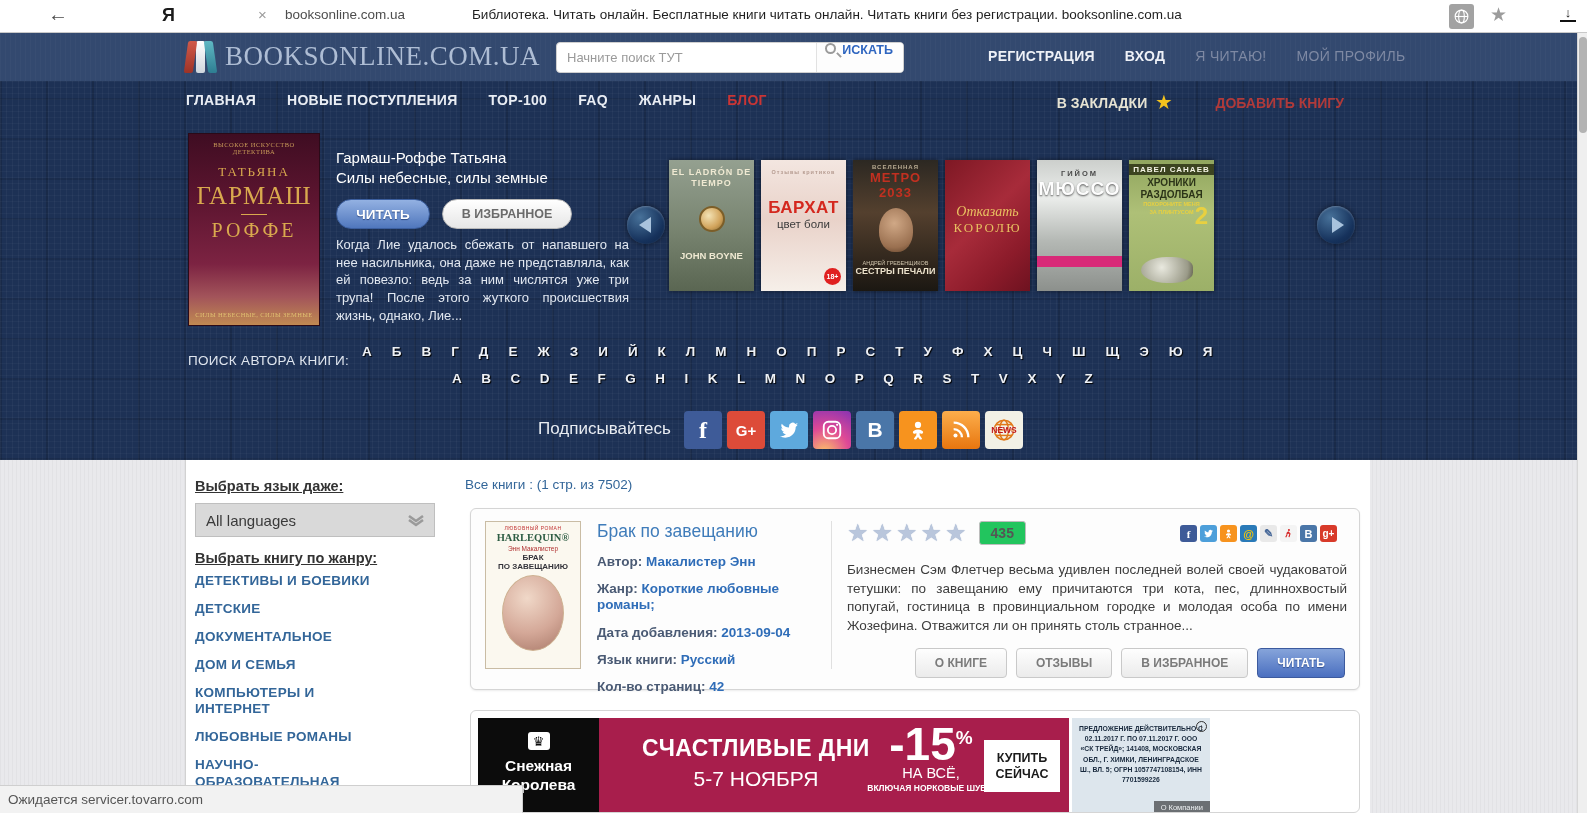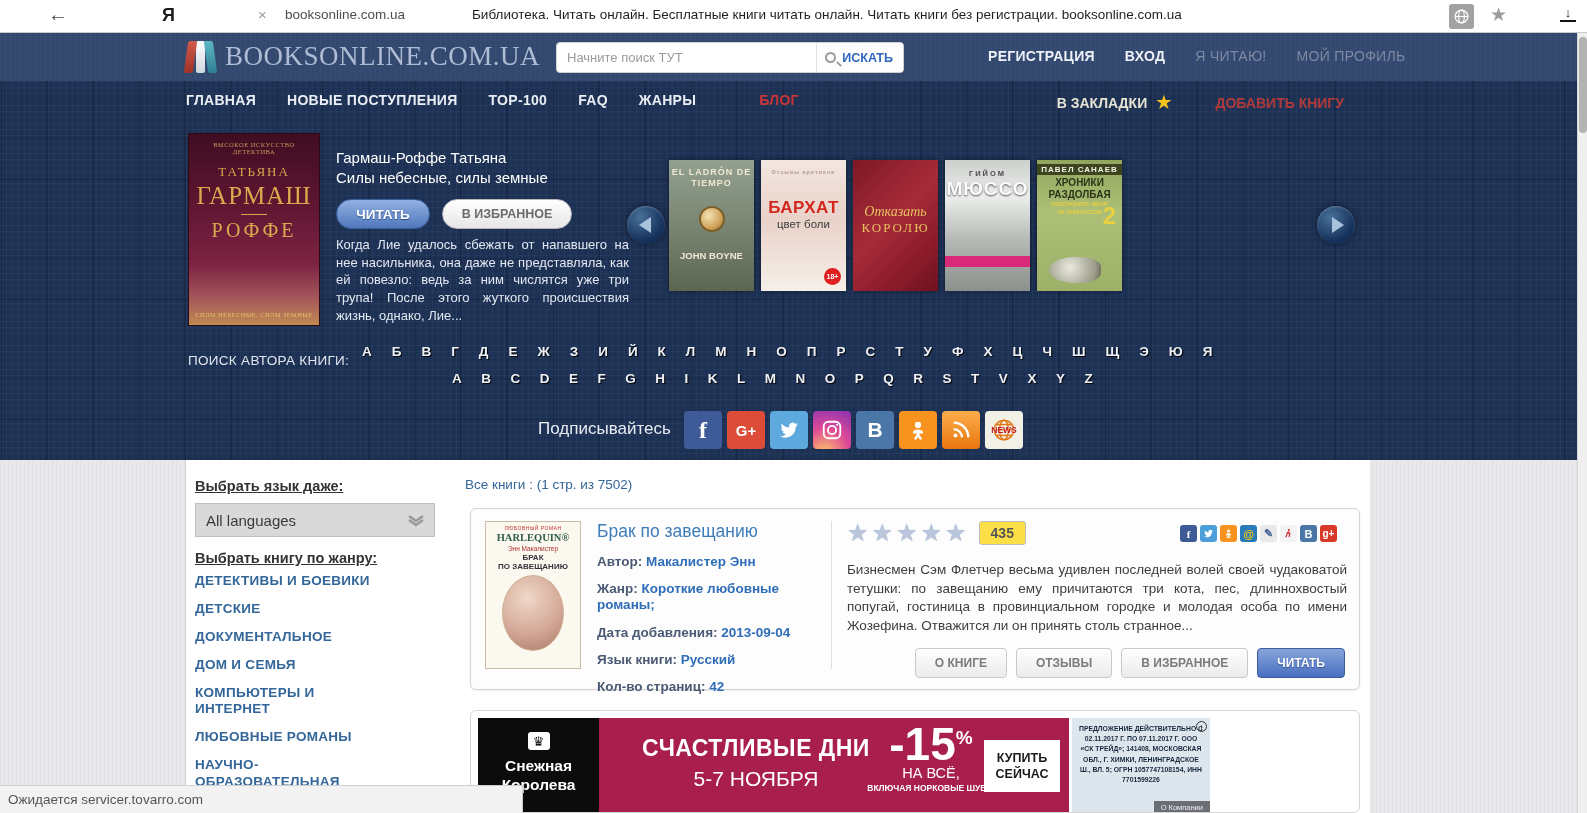--- a/index.html
+++ b/index.html
@@ -34,40 +34,40 @@
   .logo-books i { display:block; width:9px; height:32px; border-radius:2px; margin-right:1px; }
   .lb1 { background:linear-gradient(#d05a4a,#9e3326); transform:skewX(-8deg); }
   .lb2 { background:linear-gradient(#ffffff,#cfd6dd); height:34px; }
   .lb3 { background:linear-gradient(#5fb8c4,#2e7e92); transform:skewX(8deg); }
   .logo-text { font-family:"Liberation Serif", serif; font-size:27px; color:#aebdd4; letter-spacing:.5px; }
   #search-box { position:absolute; left:556px; top:9px; width:348px; height:31px; background:#fff;
     border:1px solid #cfcfcf; border-radius:4px; display:flex; align-items:center; overflow:hidden; }
   #search-input { flex:1; border:none; outline:none; font-size:13px; color:#333; padding:0 10px;
     font-family:"Liberation Sans", sans-serif; }
   #search-input::placeholder { color:#9a9a9a; }
-  #search-btn { display:flex; align-items:center; gap:6px; padding:0 10px 0 8px; height:100%;
+  #search-btn { display:flex; gap:6px; padding:0 10px 0 8px; height:100%;
     border-left:1px solid #e2e2e2; background:#fdfdfd; cursor:pointer; }
   .lens { width:11px; height:11px; border:2px solid #9a9a9a; border-radius:50%; position:relative; }
   .lens::after { content:""; position:absolute; left:9px; top:9px; width:6px; height:2px;
     background:#9a9a9a; transform:rotate(45deg); }
   #search-btn span { font-size:12.5px; font-weight:bold; color:#2f66c0; }
   #account-links { position:absolute; left:988px; top:15px; display:flex; gap:30px; white-space:nowrap; }
   #account-links .al-strong { font-size:14px; font-weight:bold; color:#eef1f7; letter-spacing:.3px; }
   #account-links .al-muted { font-size:14px; color:#7e89a3; letter-spacing:.3px; }
 
   
   #hero { position:absolute; left:0; top:81px; width:1577px; height:379px; background-color:#1d3155;
     background-image:
       repeating-linear-gradient(90deg, rgba(255,255,255,.035) 0 1px, transparent 1px 6px),
       repeating-linear-gradient(0deg, rgba(255,255,255,.028) 0 1px, transparent 1px 6px),
       repeating-linear-gradient(90deg, rgba(0,0,0,.14) 0 2px, transparent 2px 46px),
       repeating-linear-gradient(0deg, rgba(0,0,0,.10) 0 2px, transparent 2px 40px); }
   #main-nav { position:absolute; left:186px; top:11px; display:flex; gap:31px; }
   #main-nav a { font-size:14px; font-weight:bold; color:#e9edf4; letter-spacing:.3px; text-decoration:none; cursor:pointer; }
-  #main-nav a.accent { color:#c93535;margin-left:32px; }
+  #main-nav a.accent { color:#c93535; }
   #nav-right { position:absolute; right:233px; top:11px; display:flex; gap:44px; align-items:center; }
   .bookmarks { font-size:14px; font-weight:bold; color:#e6e3d3; display:flex; gap:9px; align-items:center; cursor:pointer; }
   .bm-star { color:#f2c21d; font-size:17px; }
   .add-book { font-size:14px; font-weight:bold; color:#b03a3a; cursor:pointer; }
 
   
   #feat-cover { position:absolute; left:188px; top:52px; width:132px; height:193px;
     background:linear-gradient(#3f0d22 0%, #5d1530 35%, #7c2342 68%, #a2535a 85%, #c08a52 100%);
     border:1px solid #2a0a18; display:flex; flex-direction:column; align-items:center; text-align:center;
     font-family:"Liberation Serif", serif; color:#d9a94e; padding:7px 4px; cursor:pointer; }
@@ -200,21 +200,21 @@
   #bk-details { position:absolute; left:126px; top:12px; width:232px; display:flex; flex-direction:column; gap:9px; }
   #bk-title { font-size:17.5px; color:#3f7cba; margin-bottom:3px; cursor:pointer; }
   .field-row { font-size:13.5px; line-height:1.2; }
   .f-label { font-weight:bold; color:#4a5a74; }
   .f-value { font-weight:bold; color:#2f6db8; cursor:pointer; }
   #bk-vsep { position:absolute; left:360px; top:12px; height:148px; border-left:1px solid #e0e0e0; }
   #bk-right { position:absolute; left:376px; top:12px; width:500px; }
   #stars { display:flex; align-items:center; gap:3px; }
   .star { font-size:24px; color:#b9c6dc; text-shadow:0 0 1px #8fa3c4; line-height:24px; }
   .star::before { content:"★"; }
-  #rate-count { margin-left:9px; background:#fde047; border:1px solid #bdbdbd; border-radius:3px;
+  #rate-count { margin-left:9px; background:#22c55e; border:1px solid #bdbdbd; border-radius:3px;
     padding:3px 11px; font-size:14px; font-weight:bold; color:#555; }
   #share-row { position:absolute; right:10px; top:4px; display:flex; gap:3px; }
   .si { width:17px; height:17px; border-radius:3px; display:flex; align-items:center; justify-content:center;
     color:#fff; font-size:11px; font-weight:bold; cursor:pointer; }
   .si-fb { background:#3e5b98; } .si-fb::before { content:"f"; font-family:"Liberation Serif",serif; }
   .si-tw { background:#4d9fda; }
   .si-ok { background:#f7931e; }
   .si-mail { background:#2a7ab8; } .si-mail::before { content:"@"; color:#ffc800; font-size:11px; }
   .si-lj { background:#e9e9e9; } .si-lj::before { content:"✎"; color:#4a6a9a; }
   .si-li { background:#f4f4f4; }
@@ -355,20 +355,27 @@
     <div class="cov c2">
       <span class="t-top">EL LADRÓN DE TIEMPO</span>
       <span class="watch"></span>
       <span class="t-bot">JOHN BOYNE</span>
     </div>
     <div class="cov c3">
       <span class="t-top">Отзывы критиков</span>
       <span class="t-main">БАРХАТ</span>
       <span class="t-sub">цвет боли</span>
       <span class="badge18">18+</span>
+    </div>
+    <div class="cov c4">
+      <span class="t-top">ВСЕЛЕННАЯ</span>
+      <span class="t-main">МЕТРО 2033</span>
+      <span class="face"></span>
+      <span class="t-auth">АНДРЕЙ ГРЕБЕНЩИКОВ</span>
+      <span class="t-bot">СЕСТРЫ ПЕЧАЛИ</span>
     </div>
     <div class="cov c5">
       <span class="t-script">Отказать</span>
       <span class="t-sub">КОРОЛЮ</span>
     </div>
     <div class="cov c6">
       <span class="t-top">ГИЙОМ</span>
       <span class="t-main">МЮССО</span>
       <span class="pink"></span>
     </div>

